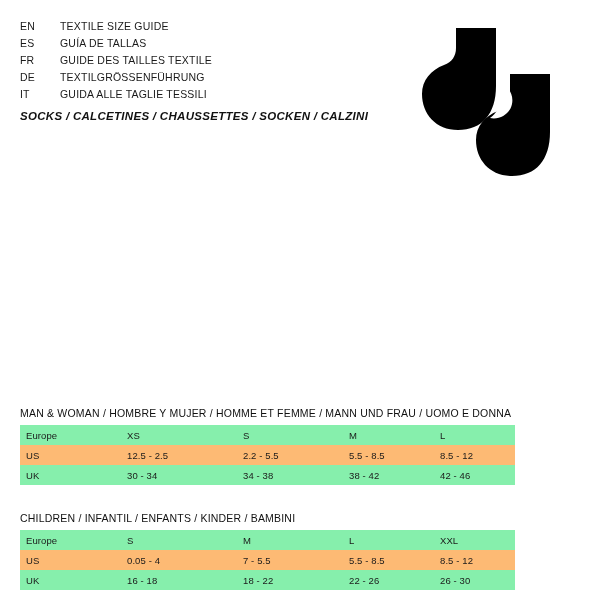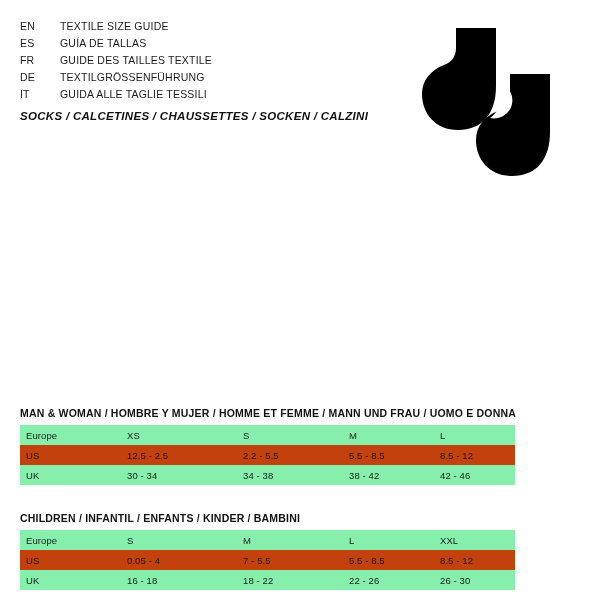--- a/index.html
+++ b/index.html
@@ -74,21 +74,21 @@
   .table-section {
     position: absolute;
     left: 20px;
     width: 560px;
   }
   .table-section.adult { top: 407px; }
   .table-section.children { top: 512px; }
 
   .table-caption {
     font-size: 10.5px;
-    font-weight: bold;
+    font-weight: normal;
     letter-spacing: 0.2px;
     color: #111111;
     margin-bottom: 6px;
     white-space: nowrap;
   }
 
   table.size-table {
     border-collapse: collapse;
     width: 465px;
     table-layout: fixed;
@@ -99,21 +99,21 @@
     padding: 3px 0 3px 6px;
     height: 14px;
     vertical-align: middle;
     border: none;
     letter-spacing: 0.1px;
   }
   table.size-table tr.row-shade td {
     background: #86efac;
   }
   table.size-table tr.row-plain td {
-    background: #c2410c;
+    background: #fdba74;
   }
   table.size-table td.c0 { width: 95px; }
   table.size-table td.c1 { width: 110px; }
   table.size-table td.c2 { width: 100px; }
   table.size-table td.c3 { width: 85px; }
   table.size-table td.c4 { width: 75px; }
 </style>
 </head>
 <body>
 

